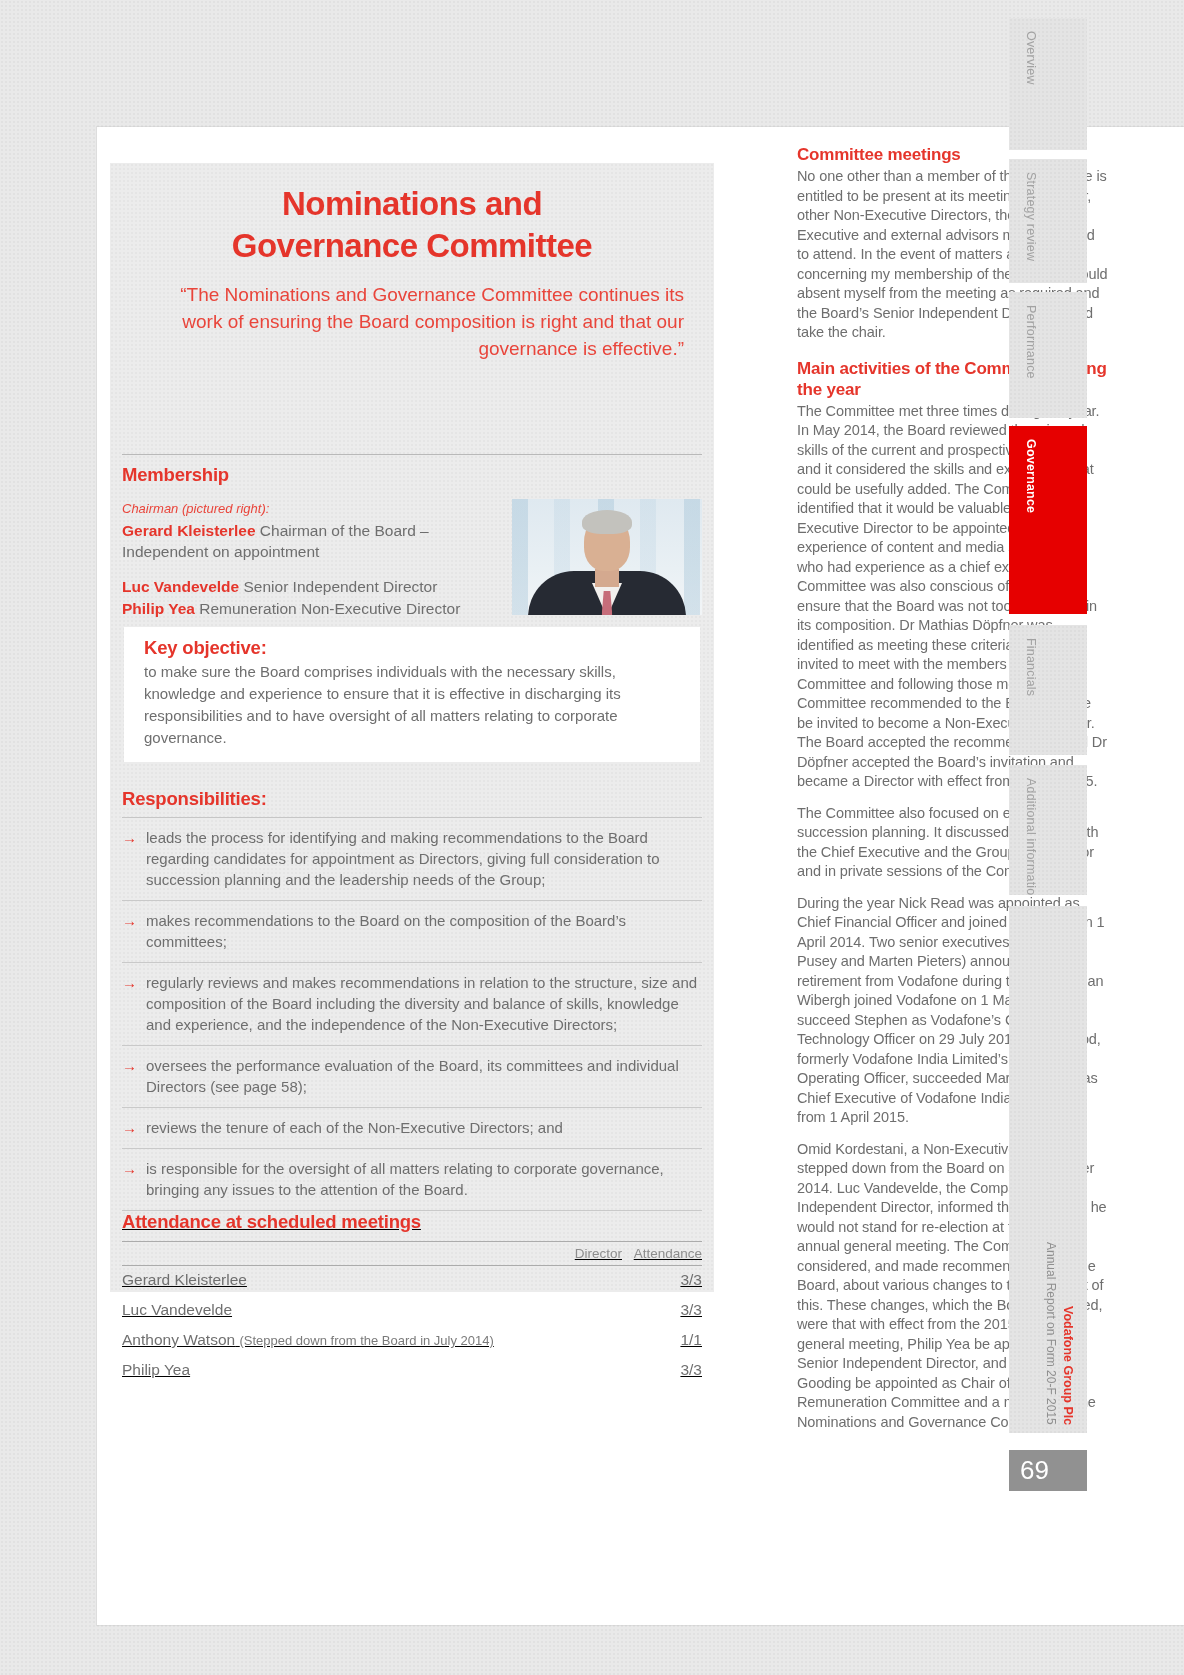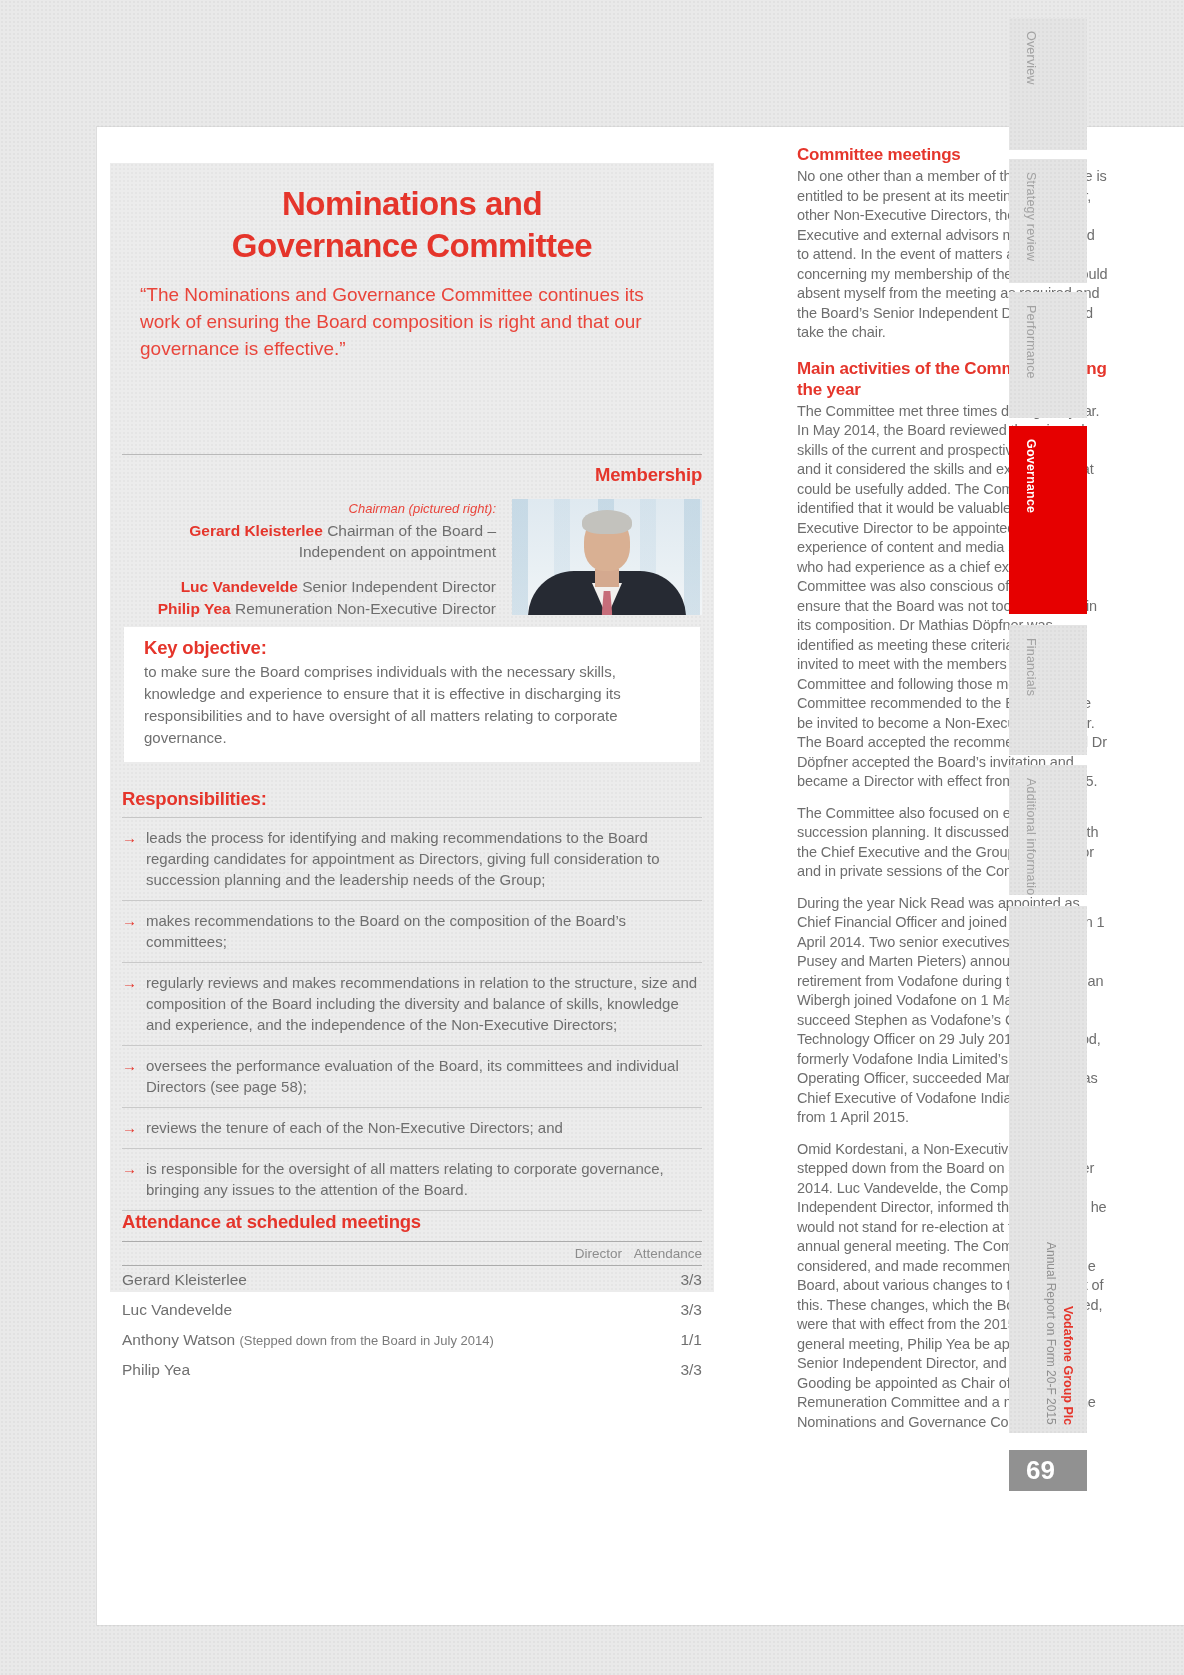--- a/index.html
+++ b/index.html
@@ -20,24 +20,24 @@
     background:#ececec;
     background-image: radial-gradient(rgba(0,0,0,0.03) 1px, transparent 1px);
     background-size:4px 4px;
     padding:0 12px; display:flex; flex-direction:column;margin-top:21px;
   }
   .doc-title {
     margin-top:20px; text-align:center; color:#e5352b;
     font-size:33px; line-height:42px; font-weight:bold; letter-spacing:-0.5px;
   }
   .doc-quote {
-    margin:14px 18px 0; text-align:left; color:#e9453b;
+    margin:14px 18px 0; text-align:right; color:#e9453b;
     font-size:19px; line-height:27px; font-weight:400;
   }
-  .membership { margin-top:92px;text-align:right; }
+  .membership { margin-top:92px; }
   .rule-top { border-top:1px solid #b9b9b9; }
   .section-h {
     color:#e5352b; font-size:18.5px; font-weight:bold; letter-spacing:-0.2px;
   }
   .membership .section-h { margin-top:9px; }
   .mem-row { display:flex; margin-top:13px; gap:16px; }
   .mem-text { flex:1 1 auto; }
   .chair-label { color:#e9453b; font-size:13px; line-height:20px;font-style:italic; }
   .mem-line { color:#6e6e6e; font-size:15.5px; line-height:21px; margin-top:1px; }
   .mem-line .nm { color:#e5352b; font-weight:bold; }
@@ -83,21 +83,21 @@
   .keybox p { color:#6e6e6e; font-size:15px; line-height:22px; }
   .resp { margin-top:26px; }
   .resp .section-h { padding-bottom:7px; border-bottom:1px solid #c6c6c6; }
   .resp ul { list-style:none; }
   .resp li {
     display:flex; gap:9px; padding:9px 0 10px; border-bottom:1px solid #c9c9c9;
     color:#6e6e6e; font-size:15px; line-height:21px;
   }
   .resp .arrow { color:#e5352b; font-weight:bold; flex:0 0 auto; }
   
-  .attendance { margin-top:auto; padding-bottom:10px; }
+  .attendance { margin-top:auto; padding-bottom:10px;text-decoration:underline; }
   .attendance .section-h { margin-bottom:8px; }
   .att-table { width:100%; border-collapse:collapse; }
   .att-table th {
     font-size:13.5px; font-weight:400; color:#8d8d8d; text-align:right;
     border-top:1px solid #ababab; border-bottom:1px solid #ababab; padding:4px 0;
   }
   .att-table th.num, .att-table td.num { text-align:right; width:80px; }
   .att-table td {
     font-size:15.5px; color:#6f6f6f; padding:5px 0; border-bottom:2px solid #ffffff;
   }
@@ -138,22 +138,22 @@
     display:flex; flex-direction:row; align-items:flex-end; gap:3px;
   }
   .report-text .sub {
     writing-mode:vertical-rl; font-size:12px; color:#8f8f8f; white-space:nowrap;
   }
   .report-text .main {
     writing-mode:vertical-rl; font-size:12.5px; font-weight:bold; color:#e5352b; white-space:nowrap;
   }
   .page-num {
     position:absolute; left:1009px; top:1450px; width:78px; height:41px;
-    background:#919191; color:#ffffff; font-size:26px; font-weight:bold;
-    display:flex; align-items:center; padding-left:17px;
+    background:#919191; color:#ffffff; font-size:26px; font-weight:normal;
+    display:flex; align-items:center; padding-left:11px;
   }
 </style>
 </head>
 <body>
 
 <div class="canvas">
   <div class="page">
 
     <div class="left-panel">
       <h1 class="doc-title">

